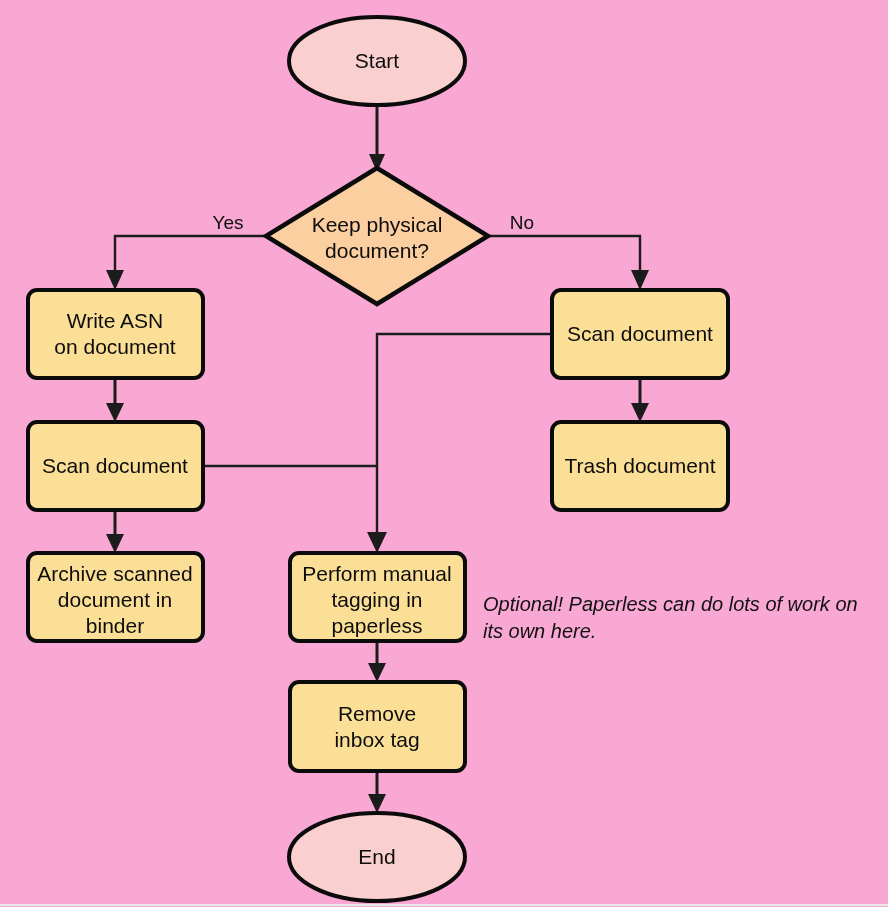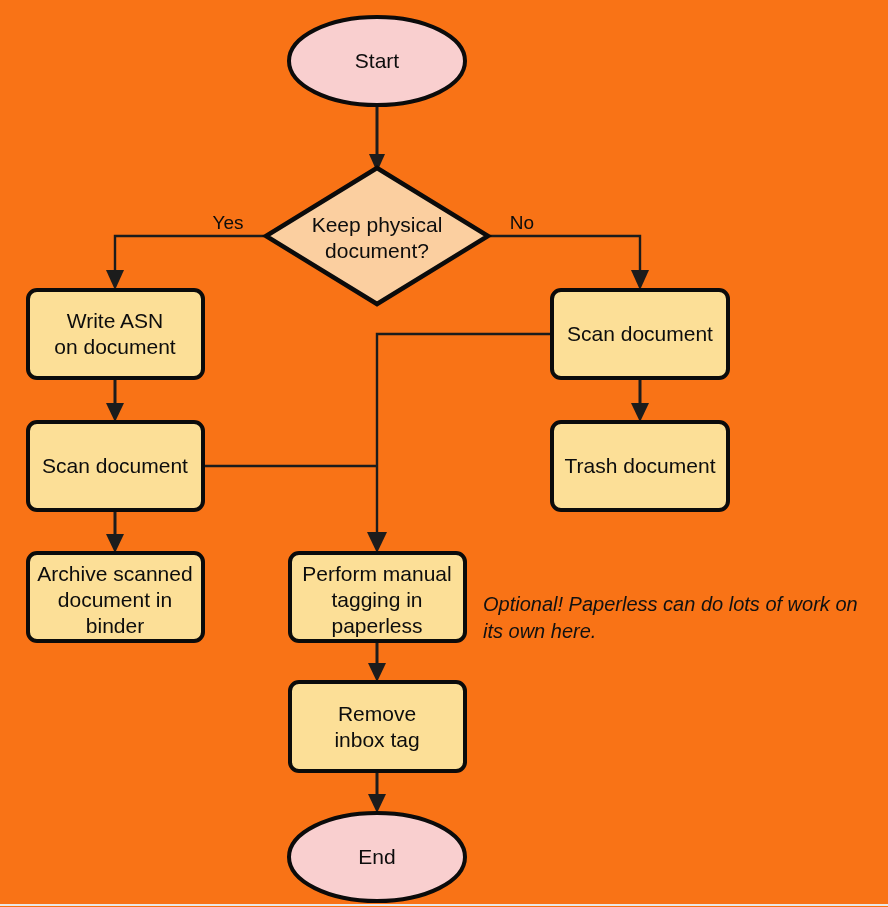--- a/index.html
+++ b/index.html
@@ -8,21 +8,21 @@
     background: #ffffff;
   }
   body {
     font-family: "Liberation Sans", sans-serif;
     -webkit-font-smoothing: antialiased;
   }
   #canvas {
     position: relative;
     width: 888px;
     height: 907px;
-    background: #f97316;
+    background: #f9a8d4;
     overflow: hidden;
   }
   #flow-svg {
     position: absolute;
     left: 0;
     top: 0;
     width: 888px;
     height: 907px;
   }
   .node-text {

